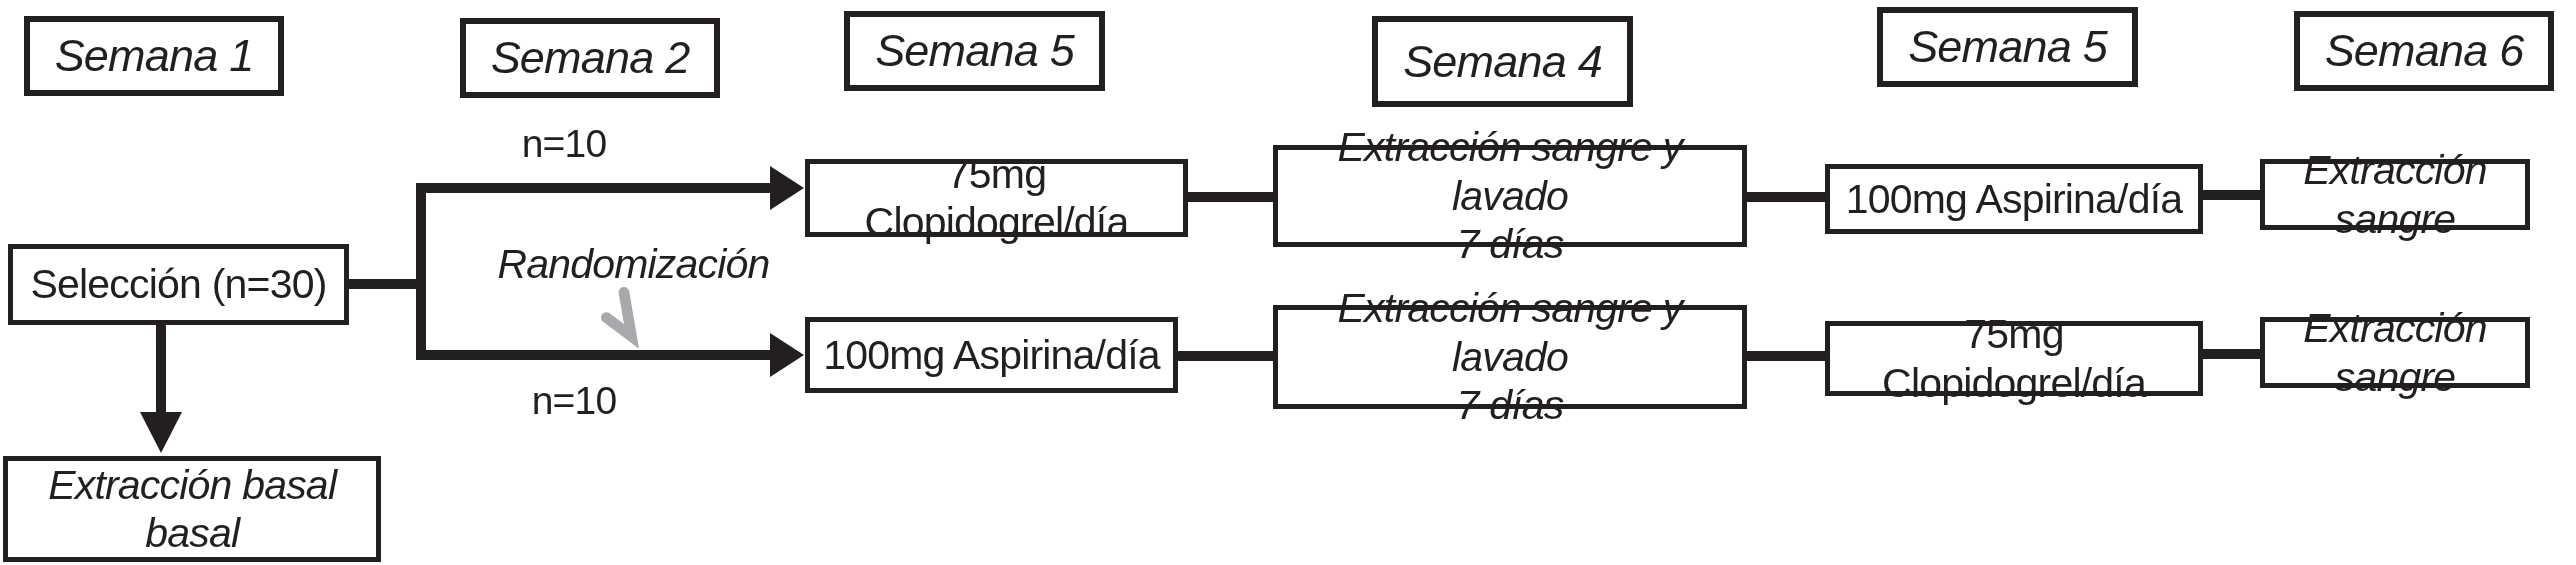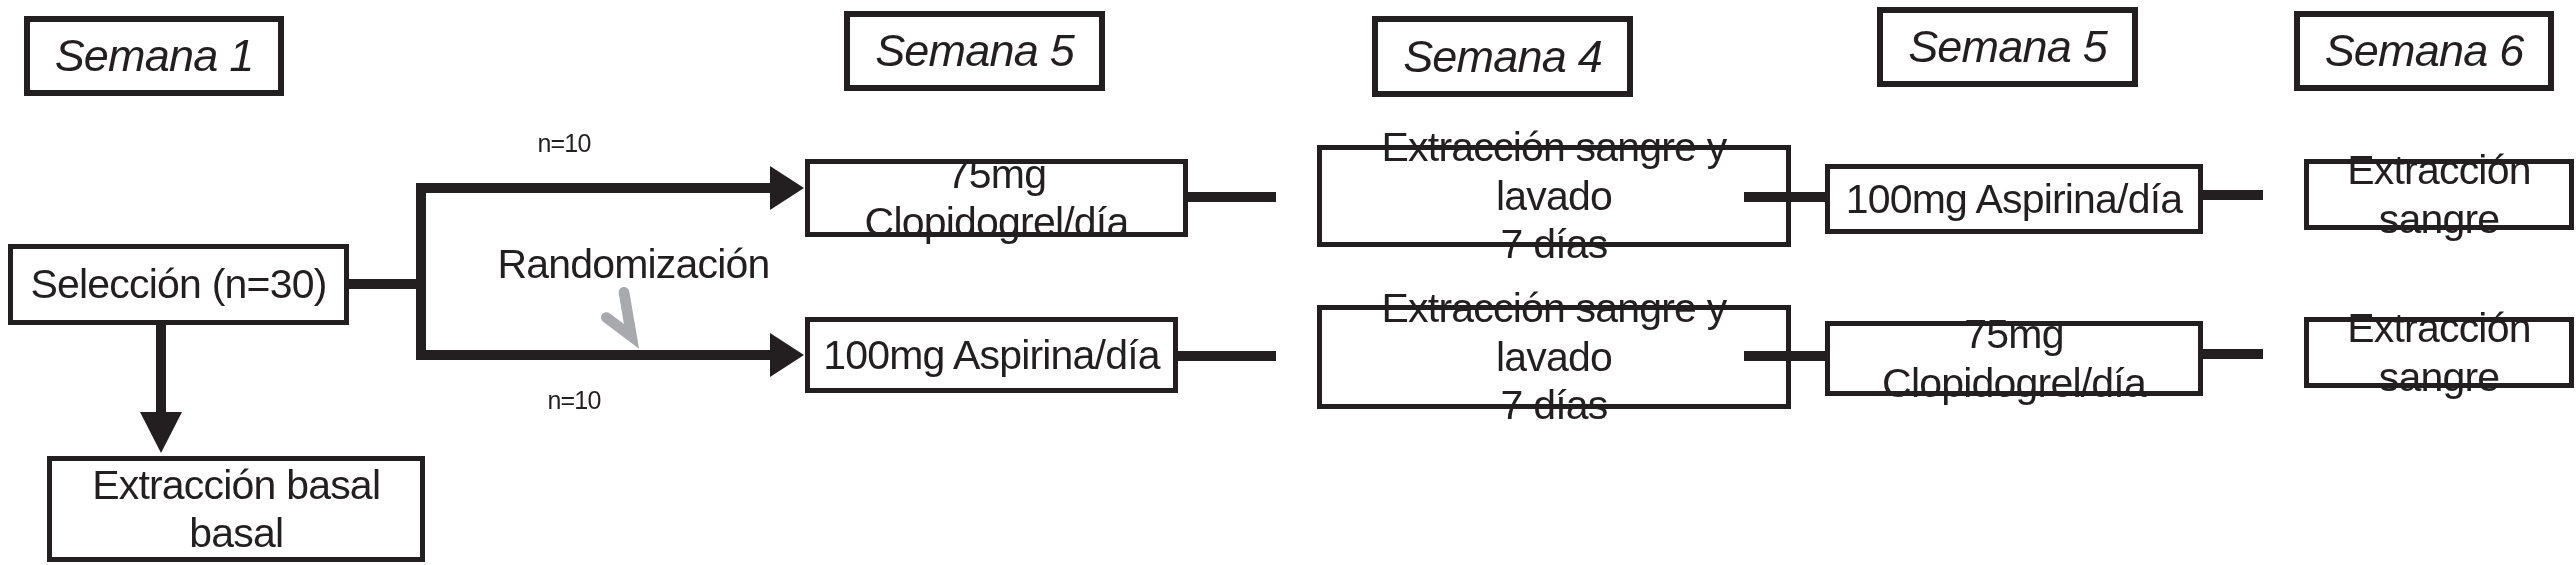--- a/index.html
+++ b/index.html
@@ -26,55 +26,58 @@
   }
   .bx{
     position:absolute;
     border:5.7px solid var(--ink);
     background:var(--bg);
     display:flex;flex-direction:column;align-items:center;justify-content:center;
     font-size:41px;letter-spacing:-0.8px;line-height:1.18;
     text-align:center;
     box-sizing:border-box;
   }
-  .italic{margin-left:44px;}
+  .italic{font-style:italic;}
   .ln{position:absolute;background:var(--ink);}
   .arrow-right{
     position:absolute;width:0;height:0;
     border-top:22px solid transparent;
     border-bottom:22px solid transparent;
     border-left:34px solid var(--ink);
   }
   .arrow-down{
     position:absolute;width:0;height:0;
     border-left:21px solid transparent;
     border-right:21px solid transparent;
     border-top:41px solid var(--ink);
   }
   .lbl{
     position:absolute;
     display:flex;align-items:center;justify-content:center;
-    font-size:25px;letter-spacing:-0.8px;
+    font-size:39px;letter-spacing:-0.8px;
     text-align:center;
   }
-  .rand{font-size:41px;}
+  .rand{font-size:41px;font-style:italic;}
   svg{display:block;}
 </style>
 </head>
 <body>
 
 <div id="canvas">
 
   <div class="hdr" style="left:24px;top:16px;width:260px;height:80px">
     <span>Semana 1</span>
   </div>
+  <div class="hdr" style="left:460px;top:18px;width:260px;height:80px">
+    <span>Semana 2</span>
+  </div>
   <div class="hdr" style="left:844px;top:11.4px;width:261px;height:80px">
     <span>Semana 5</span>
   </div>
-  <div class="hdr" style="left:1372px;top:16px;width:261px;height:81px">
+  <div class="hdr" style="left:1372px;top:16px;width:261px;height:91px">
     <span>Semana 4</span>
   </div>
   <div class="hdr" style="left:1877px;top:6.5px;width:261px;height:80px">
     <span>Semana 5</span>
   </div>
   <div class="hdr" style="left:2294px;top:11.4px;width:260px;height:80px">
     <span>Semana 6</span>
   </div>
 
   <div class="bx" style="left:8px;top:244px;width:341px;height:81px">

